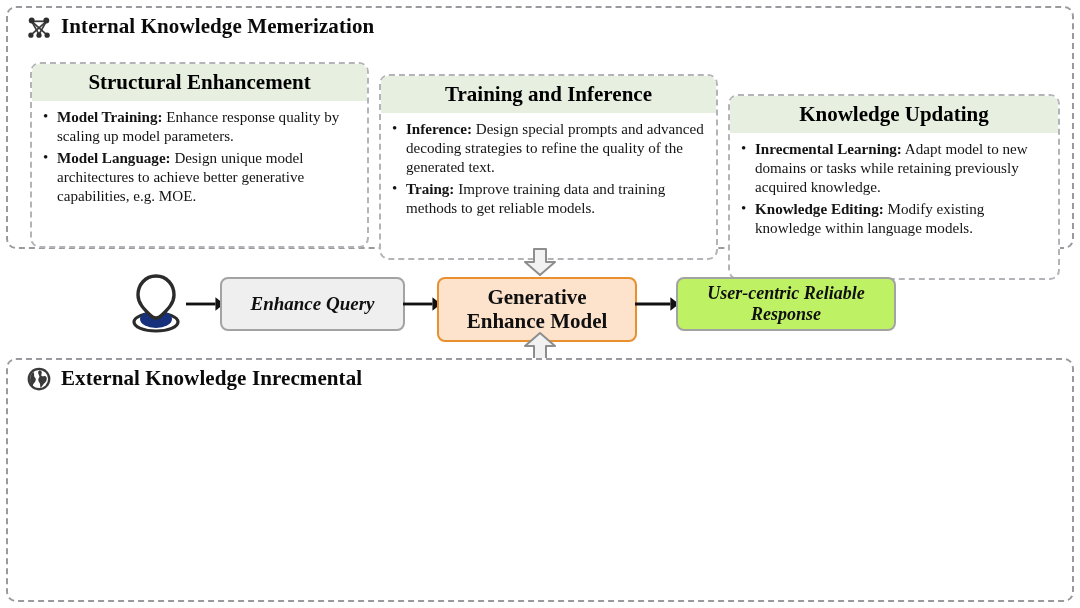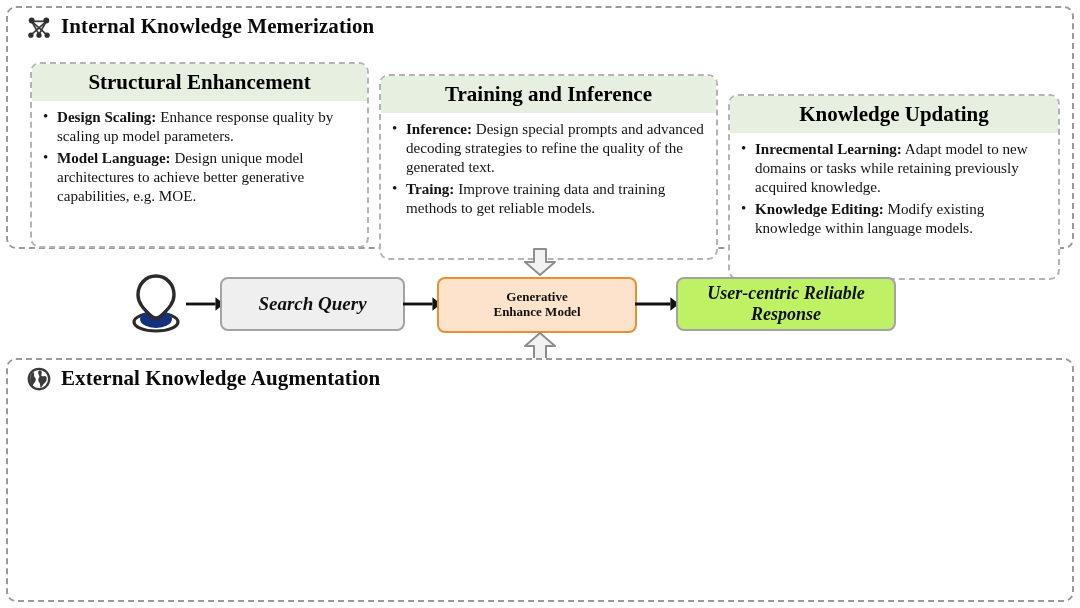--- a/index.html
+++ b/index.html
@@ -151,24 +151,24 @@
     background: #efefef;
     border: 2px solid #a3a3a3;
     font-size: 19px;
     font-weight: bold;
     font-style: italic;
   }
   #box-glm {
     left: 437px;
     top: 25px;
     width: 200px;
-    height: 56px;
+    height: 65px;
     background: #fde3cc;
     border: 2px solid #e8902f;
-    font-size: 13px;
+    font-size: 21px;
     font-weight: bold;
   }
   #box-response {
     left: 676px;
     top: 25px;
     width: 220px;
     height: 54px;
     background: #bef264;
     border: 2px solid #a3a3a3;
     font-size: 18px;
@@ -225,21 +225,21 @@
         </g>
       </svg>
       <span class="section-title">Internal Knowledge Memerization</span>
     </div>
 
     <div class="card" id="card-structural">
       <div class="card-head head-green">Structural Enhancement</div>
       <div class="card-body">
         <ul class="bullets">
           <li>
-            <span class="bterm">Design Scaling:</span><span> Enhance response quality by scaling up model parameters.</span>
+            <span class="bterm">Model Training:</span><span> Enhance response quality by scaling up model parameters.</span>
           </li>
           <li>
             <span class="bterm">Model Language:</span><span> Design unique model architectures to achieve better generative capabilities, e.g. MOE.</span>
           </li>
         </ul>
       </div>
     </div>
 
     <div class="card" id="card-training">
       <div class="card-head head-green">Training and Inference</div>
@@ -277,21 +277,21 @@
       <path d="M26 50 C14 50 10 46 10 46 L42 46 C42 46 38 50 26 50 Z" fill="#16307c"></path>
       <path d="M10 47 a16 9 0 0 0 32 0 a16 9 0 0 0 -32 0 Z" fill="#16307c"></path>
       <path d="M26 4 C15 4 8 13 8 23 C8 31 14 37 19 42 C21.5 44.5 23 46 26 46 C29 46 30.5 44.5 33 42 C38 37 44 31 44 23 C44 13 37 4 26 4 Z" fill="#ffffff" stroke="#2b2b2b" stroke-width="3.4" stroke-linejoin="round"></path>
     </svg>
 
     <svg class="h-arrow" id="arrow-user-query" viewBox="0 0 40 24">
       <line x1="0" y1="12" x2="31" y2="12" stroke="#111" stroke-width="3"></line>
       <polygon points="31,5 40,12 31,19" fill="#111"></polygon>
     </svg>
 
-    <div class="flow-box" id="box-search">Search Query</div>
+    <div class="flow-box" id="box-search">Enhance Query</div>
 
     <svg class="h-arrow" id="arrow-query-glm" viewBox="0 0 40 24">
       <line x1="0" y1="12" x2="31" y2="12" stroke="#111" stroke-width="3"></line>
       <polygon points="31,5 40,12 31,19" fill="#111"></polygon>
     </svg>
 
     <div class="flow-box" id="box-glm">
       <div>
         <span>Generative</span><br>
         <span>Enhance Model</span>
@@ -321,18 +321,18 @@
 
   <div class="section" id="section-external">
 
     <div class="section-header">
       <svg class="sec-icon" viewBox="0 0 32 32">
         <circle cx="16" cy="16" r="14" fill="#3a3a3a"></circle>
         <circle cx="16" cy="16" r="11.2" fill="#ffffff"></circle>
         <path d="M9 7 C11 10 9 12 11 14 C13 16 12 19 10 21 C8.5 22.5 8 24 9 26 C6 24 4.8 20 5 16.5 C5.2 12.5 6.5 9 9 7 Z" fill="#3a3a3a"></path>
         <path d="M17 5.2 C19.5 6 20 8 19 10 C18 12 20 13 22 12.5 C24.5 12 26 14 25.5 16.5 C25 19.5 22.5 21 21 23 C19.8 24.6 19 26 18 26.8 C17 25 18 22 16.5 20.5 C15 19 14.5 16 16 14.5 C17.5 13 15.5 11 15 9 C14.6 7.2 15.5 5.6 17 5.2 Z" fill="#3a3a3a"></path>
       </svg>
-      <span class="section-title">External Knowledge Augmentation</span>
+      <span class="section-title">External Knowledge Inrecmental</span>
     </div>
 
   </div>
 
 </div>
 
 </body></html>

